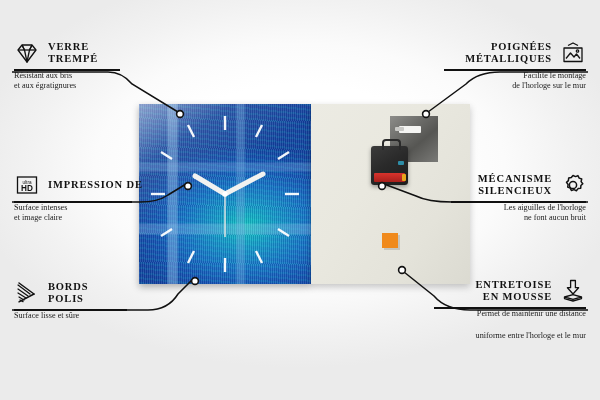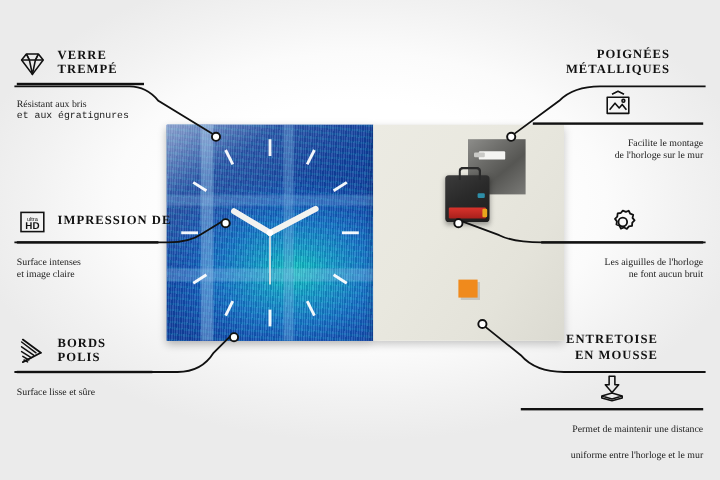--- a/index.html
+++ b/index.html
@@ -85,26 +85,26 @@
   .callout{position:absolute;}
   .c-head{display:flex;align-items:center;gap:8px;}
   .c-title{
     font-family:"Liberation Serif", serif;
     font-weight:700;font-size:10.5px;letter-spacing:.85px;
     color:#111;line-height:12.5px;text-transform:uppercase;
   }
   .c-rule{height:1.6px;background:#111;margin-top:3px;}
   .c-sub{
     font-family:"Liberation Serif", serif;
-    font-size:8.2px;line-height:10px;color:#1b1b1b;margin-top:11px;
+    font-size:8.2px;line-height:10px;color:#1b1b1b;margin-top:0;
   }
   .left .c-head{justify-content:flex-start;}
   .left .c-title{text-align:left;}
   .left .c-sub{text-align:left;}
-  .right .c-head{justify-content:flex-end;flex-direction:column;}
+  .right .c-head{justify-content:flex-end;}
   .right .c-title{text-align:right;}
   .right .c-sub{text-align:right;}
   .ico{width:26px;height:26px;flex:0 0 26px;display:block;}
 
   svg.links{position:absolute;left:0;top:0;width:600px;height:400px;pointer-events:none;}
 </style>
 </head>
 <body>
 
 <div id="stage">
@@ -177,21 +177,21 @@
           <path d="M10.5,10 L8,5 M15.5,10 L18,5"></path>
         </g>
       </svg>
       <div>
         <div class="c-title">VERRE</div>
         <div class="c-title">TREMPÉ</div>
       </div>
     </div>
     <div class="c-rule" style="width:106px;"></div>
     <div class="c-sub">Résistant aux bris</div>
-    <div class="c-sub" style="margin-top:0;font-family:Liberation Mono, monospace;">et aux égratignures</div>
+    <div class="c-sub" style="margin-top:0;">et aux égratignures</div>
   </div>
 
   <div class="callout left" style="left:14px;top:172px;width:132px;">
     <div class="c-head">
       <svg class="ico" viewBox="0 0 26 26">
         <rect x="3.5" y="5" width="19" height="16" fill="none" stroke="#111" stroke-width="1.3"></rect>
         <text x="13" y="12" font-family="Liberation Sans, sans-serif" font-size="4.6" text-anchor="middle" fill="#111">ultra</text>
         <text x="13" y="19.2" font-family="Liberation Sans, sans-serif" font-size="8.2" font-weight="bold" text-anchor="middle" fill="#111">HD</text>
       </svg>
       <div>
@@ -240,20 +240,24 @@
         </g>
       </svg>
     </div>
     <div class="c-rule" style="width:142px;margin-left:auto;"></div>
     <div class="c-sub">Facilite le montage</div>
     <div class="c-sub" style="margin-top:0;">de l'horloge sur le mur</div>
   </div>
 
   <div class="callout right" style="right:14px;top:172px;width:135px;">
     <div class="c-head">
+      <div>
+        <div class="c-title">MÉCANISME</div>
+        <div class="c-title">SILENCIEUX</div>
+      </div>
       <svg class="ico" viewBox="0 0 26 26">
         <g fill="none" stroke="#111" stroke-width="1.5" stroke-linejoin="round">
           <path d="M13,3.5 l2.6,1.1 2.3,-1 1.3,2.5 2.5,0.9 -0.6,2.6 1.7,2.1 -1.9,1.8 -0.2,2.7 -2.6,0.4 -1.7,2.1 -2.4,-1.1 -2.6,0.9 -1.2,-2.4 -2.5,-1 0.4,-2.6 -1.6,-2.1 1.9,-1.8 0.3,-2.7 2.6,-0.4 z"></path>
           <circle cx="13" cy="13" r="3.6"></circle>
         </g>
       </svg>
     </div>
     <div class="c-rule" style="width:135px;margin-left:auto;"></div>
     <div class="c-sub">Les aiguilles de l'horloge</div>
     <div class="c-sub" style="margin-top:0;">ne font aucun bruit</div>

